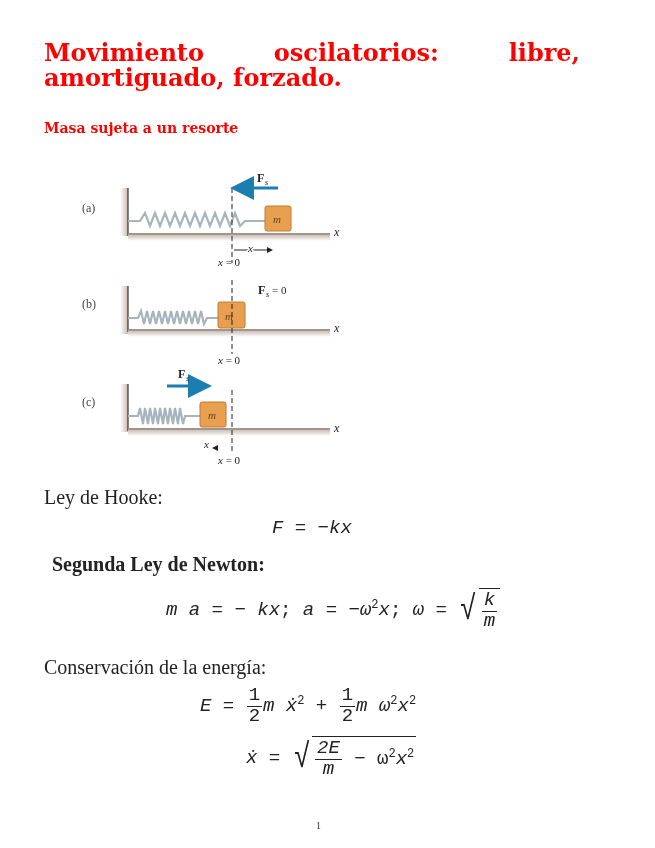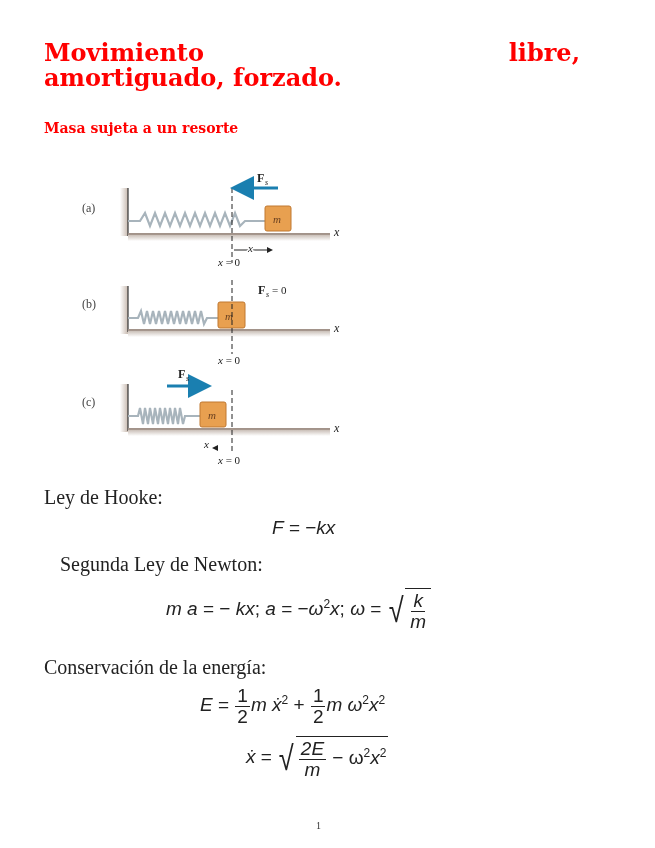--- a/index.html
+++ b/index.html
@@ -2,37 +2,38 @@
 <html><head>
 <meta charset="utf-8">
 <style>
   html, body { margin:0; padding:0; background:#ffffff; }
   body { width:655px; height:848px; position:relative; overflow:hidden; font-family:"DejaVu Serif", serif; color:#222; }
   .title { position:absolute; left:44px; top:40px; width:536px; color:#ff0000; font-family:"DejaVu Serif", serif; font-weight:bold; font-size:24px; line-height:25px; }
   .title .line1 { display:flex; justify-content:space-between; }
   .subtitle { position:absolute; left:44px; top:120px; color:#ff0000; font-family:"DejaVu Serif", serif; font-weight:bold; font-size:14px; }
   .figure { position:absolute; left:70px; top:168px; width:290px; height:300px; }
   .text { position:absolute; font-family:"Liberation Serif", serif; font-size:20px; color:#222; }
-  .math { position:absolute; font-family:Liberation Sans, sans-serif; font-size:19px; color:#222; font-style:normal; }
+  .math { position:absolute; font-family:Liberation Mono, monospace; font-size:19px; color:#222; font-style:normal; }
   .math i { font-style:italic; }
   .frac { display:inline-flex; flex-direction:column; align-items:center; vertical-align:middle; line-height:1.05; margin:0 1px; }
   .frac .num { border-bottom:1px solid #222; padding:0 2px; }
   .frac .den { padding:0 2px; }
   .sqrt { display:inline-flex; align-items:center; vertical-align:middle; }
   .sqrt .rad { font-size:34px; line-height:1; transform:scaleX(0.8); }
   .sqrt .body { border-top:1px solid #222; padding:2px 2px 0 2px; }
   sup { font-size:12px; }
   .pagenum { position:absolute; left:316px; top:820px; font-family:"Liberation Serif", serif; font-size:10px; color:#333; }
 </style>
 </head>
 <body>
 
 <div class="title">
   <div class="line1">
     <span>Movimiento</span>
+    <span>oscilatorios:</span>
     <span>libre,</span>
   </div>
   <div>amortiguado, forzado.</div>
 </div>
 
 <div class="subtitle">Masa sujeta a un resorte</div>
 
 <div class="figure">
   <svg width="290" height="300" viewBox="0 0 290 300" xmlns="http://www.w3.org/2000/svg" font-family="Liberation Serif, serif">
     <defs>
@@ -105,21 +106,21 @@
       <text x="134" y="80" font-size="11" font-style="italic" fill="#222">x</text>
       <path d="M148,77 L142,80 L148,83 z" fill="#222"></path>
       <text x="148" y="96" font-size="11" fill="#222"><tspan font-style="italic">x</tspan> = 0</text>
     </g>
   </svg>
 </div>
 
 <div class="text" style="left:44px; top:486px;">Ley de Hooke:</div>
 <div class="math" style="left:272px; top:517px;"><i>F</i><span> = −</span><i>k</i><i>x</i></div>
 
-<div class="text" style="left:60px; top:553px;">Segunda Ley de Newton:</div>
+<div class="text" style="left:52px; top:553px;font-weight:bold;">Segunda Ley de Newton:</div>
 <div class="math" style="left:166px; top:588px;">
   <i>m a</i><span> = − </span><i>kx</i><span>; </span><i>a</i><span> = −</span><i>ω</i><sup>2</sup><i>x</i><span>; </span><i>ω</i><span> = </span><span class="sqrt">
       <span class="rad">√</span>
       <span class="body"><span class="frac">
           <i class="num">k</i>
           <i class="den">m</i>
         </span></span>
     </span>
 </div>
 

